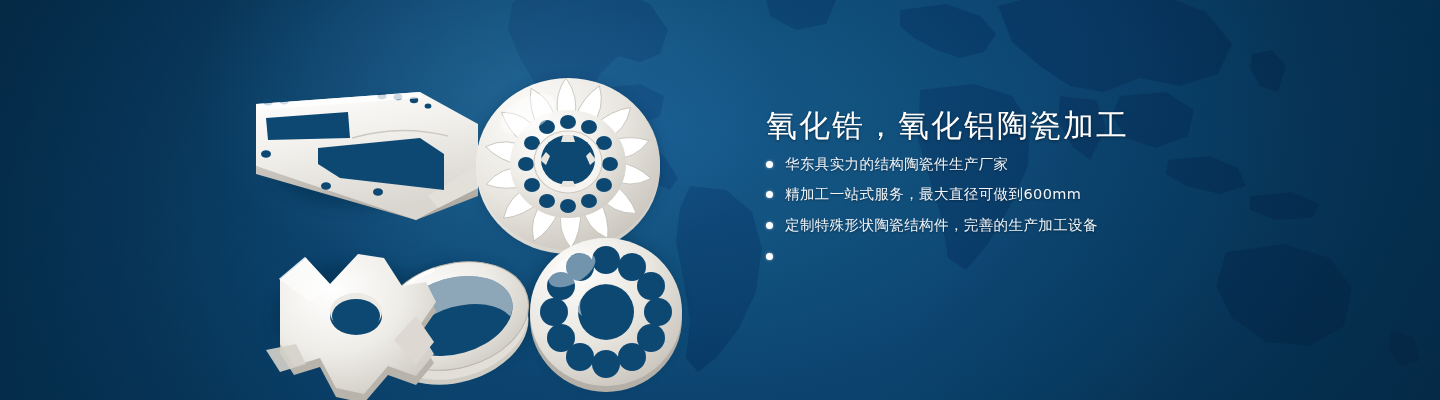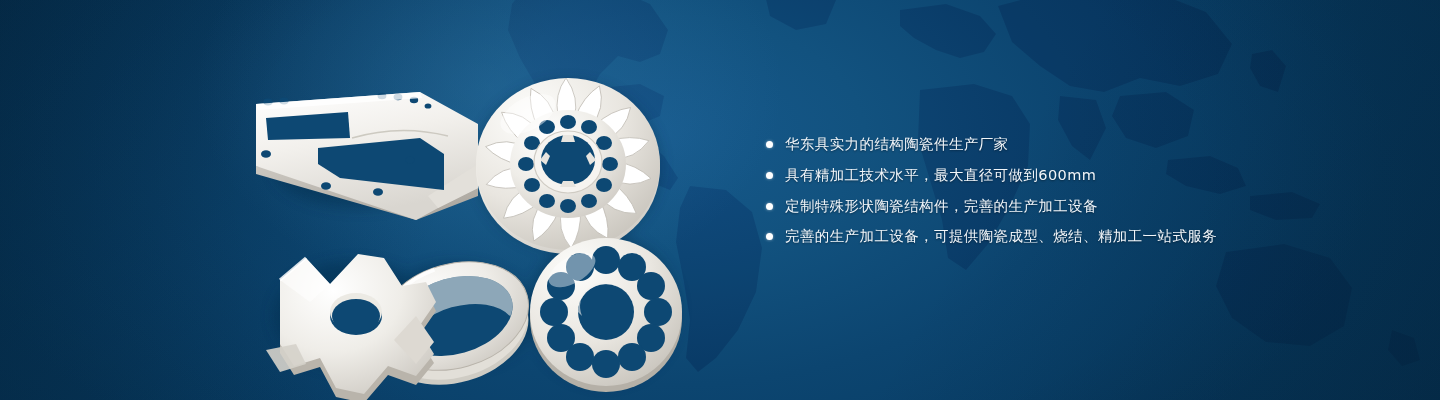--- a/index.html
+++ b/index.html
@@ -52,21 +52,21 @@
     font-size:31px;
     line-height:1.15;
     font-weight:400;
     letter-spacing:2px;
     color:#ffffff;
     text-shadow:0 1px 3px rgba(0,0,0,.45);
     white-space:nowrap;
   }
   .bullets{
     list-style:none;
-    margin:26px 0 0 0;padding:0;
+    margin:10px 0 0 0;padding:0;
   }
   .bullets li{
     position:relative;
     padding-left:19px;
     margin-bottom:9px;
     font-size:14.5px;
     line-height:1.5;
     color:#f2f6fa;
     letter-spacing:.4px;
     text-shadow:0 1px 2px rgba(0,0,0,.40);
@@ -299,33 +299,33 @@
 
         <circle cx="0" cy="0" r="28" fill="#0d4873"></circle>
         <path d="M-28,0 a28,28 0 0 1 40,-25 a24,24 0 0 0 -36,29 Z" fill="#f4f2ee" opacity=".6"></path>
 
         <ellipse cx="-34" cy="-42" rx="26" ry="13" fill="#ffffff" opacity=".42" transform="rotate(-30 -34 -42)"></ellipse>
       </g>
     </svg>
   </div>
 
   <div class="copy">
+    <h1 class="title">氧化锆，氧化铝陶瓷加工</h1>
     <ul class="bullets">
       <li>
         <span class="dot"></span>
         <span>华东具实力的结构陶瓷件生产厂家</span>
       </li>
       <li>
         <span class="dot"></span>
-        <span>具有精加工技术水平，最大直径可做到600mm</span>
+        <span>精加工一站式服务，最大直径可做到600mm</span>
       </li>
       <li>
         <span class="dot"></span>
         <span>定制特殊形状陶瓷结构件，完善的生产加工设备</span>
       </li>
       <li>
         <span class="dot"></span>
-        <span>完善的生产加工设备，可提供陶瓷成型、烧结、精加工一站式服务</span>
       </li>
     </ul>
   </div>
 
 </div>
 
 </body></html>

